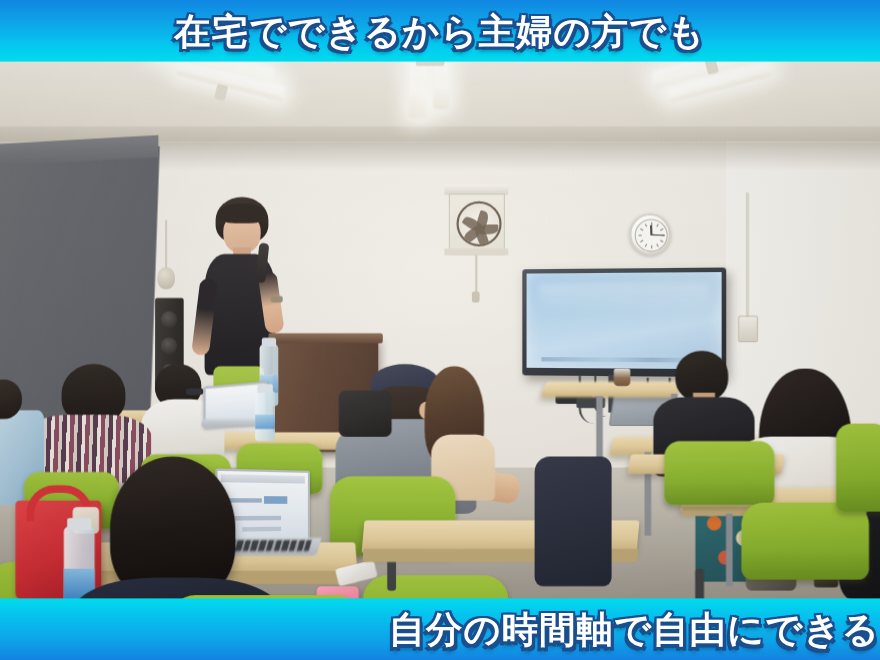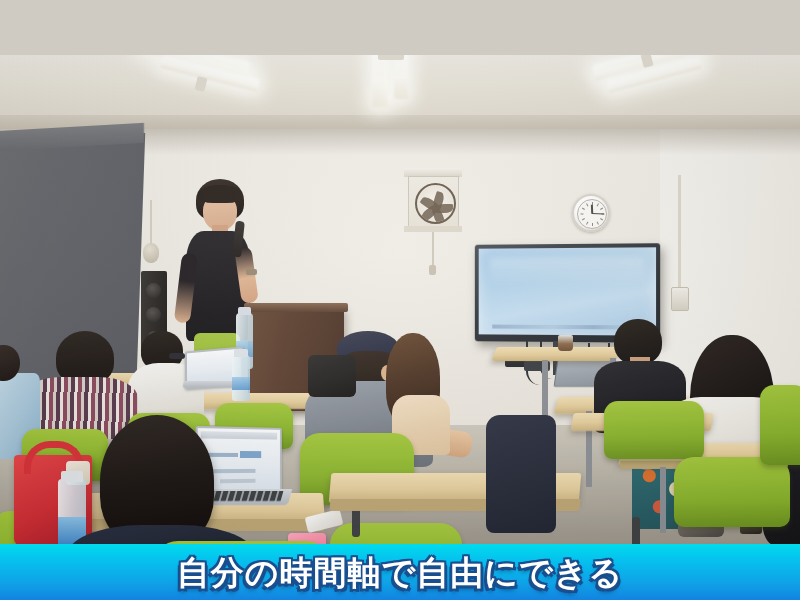--- a/index.html
+++ b/index.html
@@ -29,20 +29,21 @@
     justify-content: center;
     z-index: 90;
   }
   #banner-top {
     top: 0;
     background: linear-gradient(180deg, #1186e2 0%, #0ea3e8 35%, #05c6ef 72%, #00dced 100%);
   }
   #banner-bottom {
     top: 544px;
     background: linear-gradient(180deg, #00dbed 0%, #06c2ee 28%, #0ea2e7 70%, #1383e1 100%);
+    justify-content: flex-end;
   }
   .banner-text {
     color: #ffffff;
     font-weight: bold;
     font-size: 33px;
     letter-spacing: 1px;
     line-height: 1;
     white-space: nowrap;
     text-shadow:
       -2px -2px 0 #1a4f8f, 0 -2px 0 #1a4f8f, 2px -2px 0 #1a4f8f,
@@ -319,20 +320,23 @@
     background:
       radial-gradient(ellipse at 50% 40%, rgba(255,255,255,0.08) 0%, rgba(0,0,0,0.08) 100%);
     pointer-events: none;
   }
 </style>
 </head>
 <body>
 
 <div id="frame">
 
+  <div class="banner" id="banner-top">
+    <div class="banner-text">在宅でできるから主婦の方でも</div>
+  </div>
 
   <div id="photo">
 
     <div class="ceiling"></div>
     <div class="ceiling-beam"></div>
 
     <div class="back-wall"></div>
     <div class="wall-right"></div>
     <div class="wall-shadow-top"></div>
 

